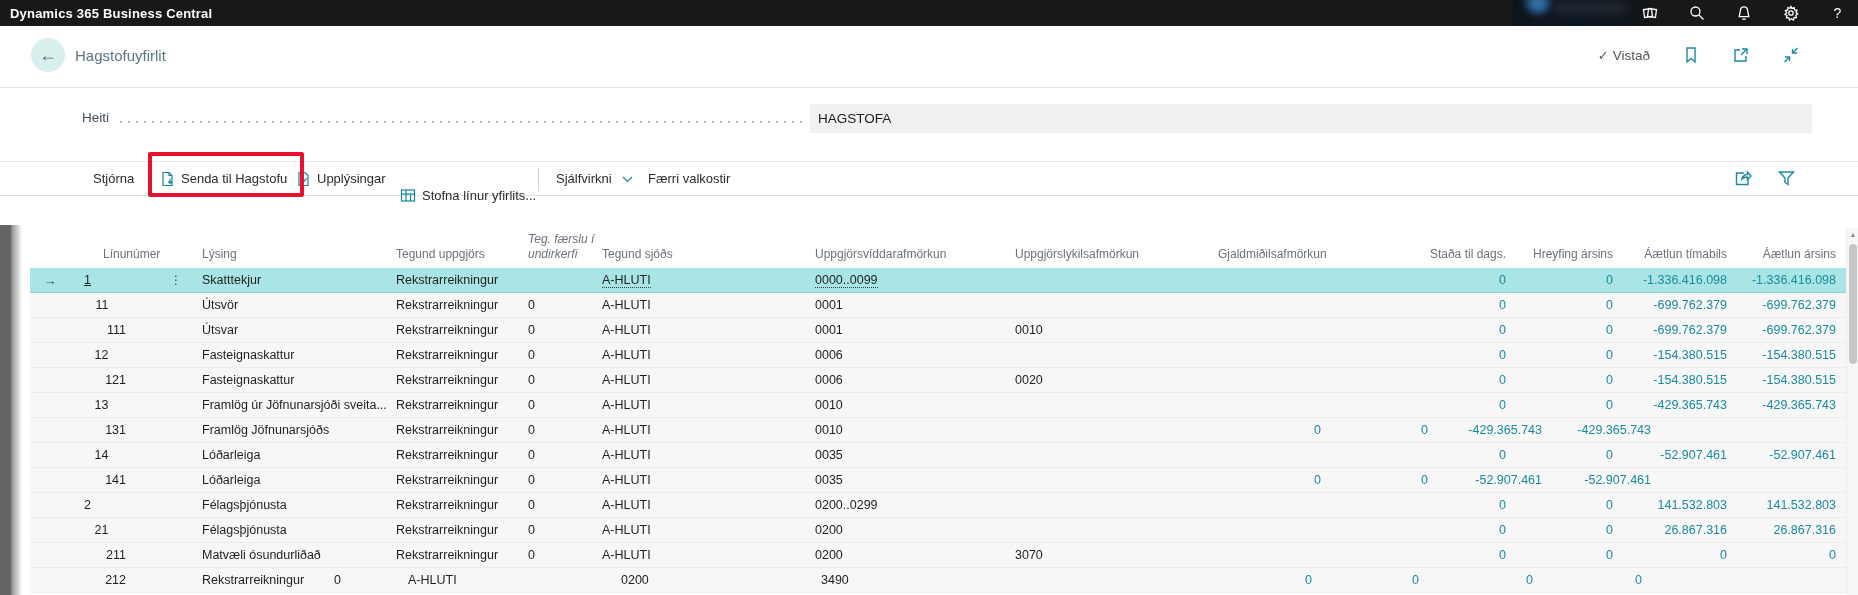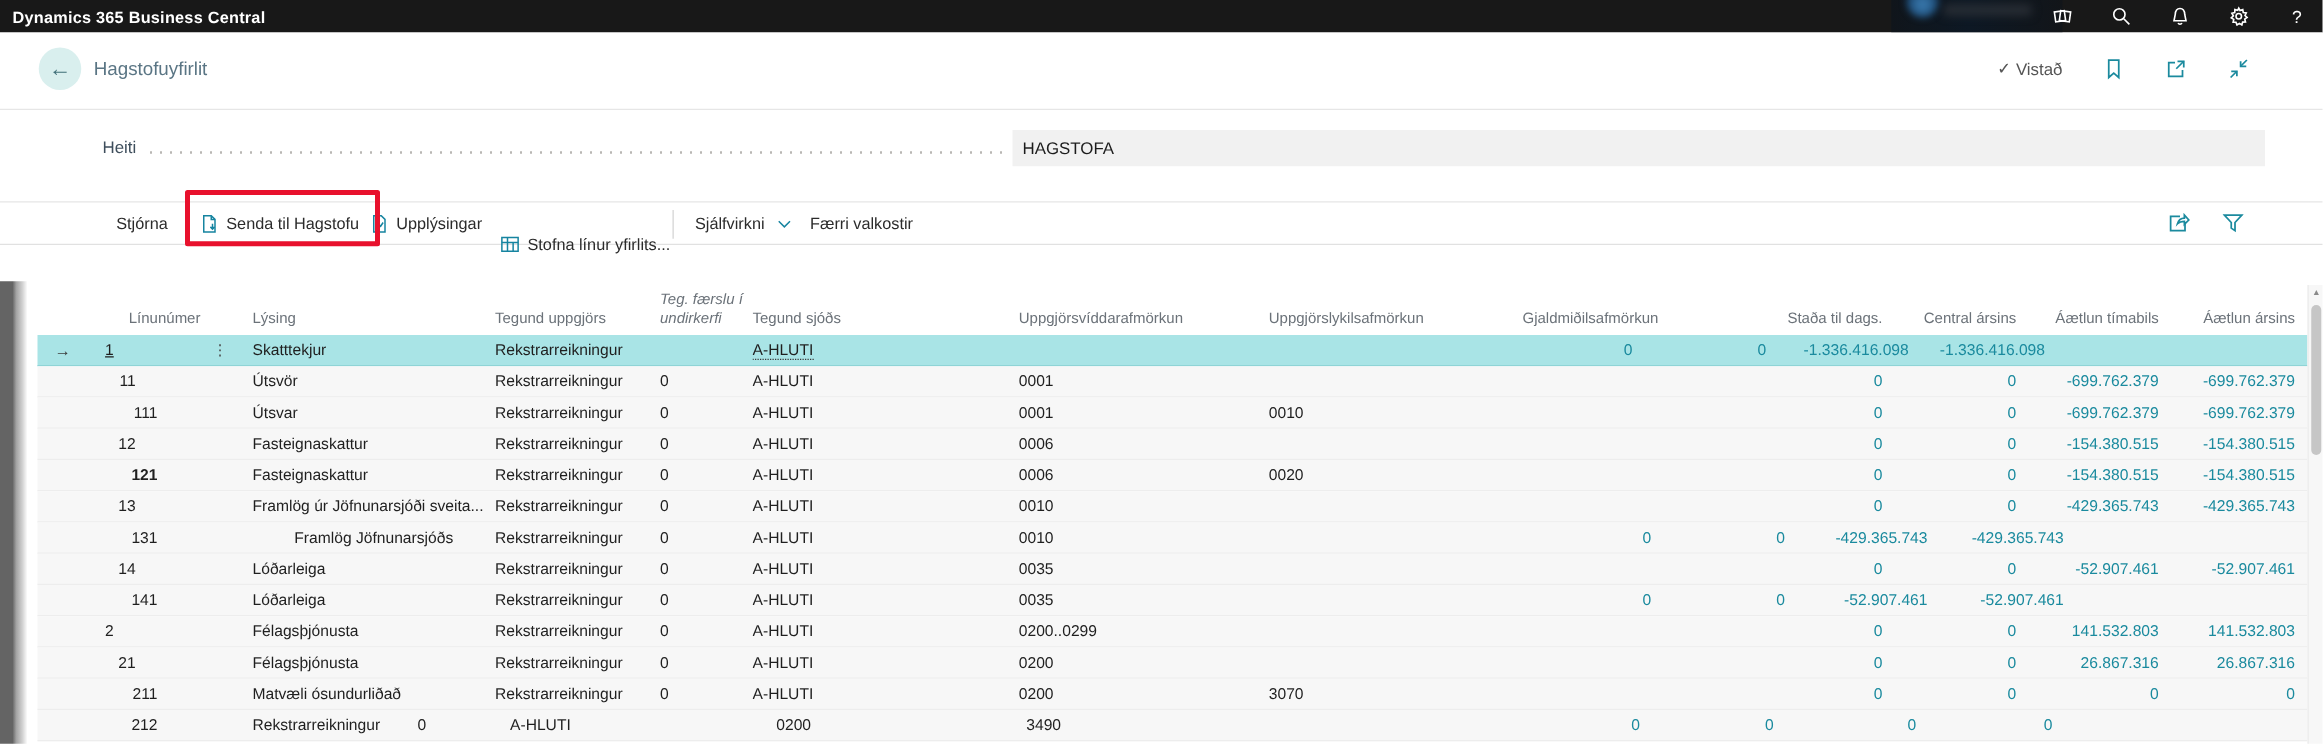--- a/index.html
+++ b/index.html
@@ -212,41 +212,44 @@
       <div class="hcell" style="width: 100px; text-align: left; padding-right: 4px; padding-left: 33px;">Línunúmer</div>
       <div class="hcell" style="width: 32px;"></div>
       <div class="hcell" style="width: 194px;">Lýsing</div>
       <div class="hcell" style="width: 126px;">Tegund uppgjörs</div>
       <div class="hcell" style="width: 80px; padding-left: 6px; font-style: italic;">Teg. færslu í undirkerfi</div>
       <div class="hcell" style="width: 213px;">Tegund sjóðs</div>
       <div class="hcell" style="width: 200px;">Uppgjörsvíddarafmörkun</div>
       <div class="hcell" style="width: 185px;">Uppgjörslykilsafmörkun</div>
       <div class="hcell" style="width: 195px; padding-left: 18px;">Gjaldmiðilsafmörkun</div>
       <div class="hcell" style="width: 115px; text-align: right; padding-right: 4px;">Staða til dags.</div>
-      <div class="hcell" style="width: 107px; text-align: right; padding-right: 4px;">Central ársins</div>
+      <div class="hcell" style="width: 107px; text-align: right; padding-right: 4px;">Hreyfing ársins</div>
       <div class="hcell" style="width: 114px; text-align: right; padding-right: 4px;">Áætlun tímabils</div>
       <div class="hcell" style="width: 115px; text-align: right; padding-right: 10px;">Áætlun ársins</div>
     </div>
   <div class="grid-rows" id="grid-rows">
       <div class="grid-row selected">
         <div class="cell gutter" style="width: 40px;">→</div>
         <div class="cell right" style="width: 100px; padding-right: 79px;">
           <span class="u-solid">1</span>
         </div>
         <div class="cell menu-dots" style="width: 32px;">⋮</div>
         <div class="cell" style="width: 194px;">
           <span>Skatttekjur</span>
         </div>
         <div class="cell" style="width: 126px;">
           <span>Rekstrarreikningur</span>
         </div>
         <div class="cell" style="width: 80px; padding-left: 6px;"></div>
         <div class="cell" style="width: 213px;">
           <span class="u-dot">A-HLUTI</span>
         </div>
+        <div class="cell" style="width: 200px;">
+          <span class="u-dot">0000..0099</span>
+        </div>
         <div class="cell" style="width: 185px;"></div>
         <div class="cell" style="width: 195px; padding-left: 18px;"></div>
         <div class="cell right" style="width: 115px; padding-right: 4px;">
           <span class="teal">0</span>
         </div>
         <div class="cell right" style="width: 107px; padding-right: 4px;">
           <span class="teal">0</span>
         </div>
         <div class="cell right" style="width: 114px; padding-right: 4px;">
           <span class="teal">-1.336.416.098</span>
@@ -360,21 +363,21 @@
         </div>
         <div class="cell right" style="width: 114px; padding-right: 4px;">
           <span class="teal">-154.380.515</span>
         </div>
         <div class="cell right" style="width: 115px; padding-right: 10px;">
           <span class="teal">-154.380.515</span>
         </div>
       </div>
       <div class="grid-row">
         <div class="cell gutter" style="width: 40px;"></div>
-        <div class="cell right" style="width: 100px; padding-right: 44px; font-weight: bold;">
+        <div class="cell right" style="width: 100px; padding-right: 44px;">
           <span>121</span>
         </div>
         <div class="cell" style="width: 32px;"></div>
         <div class="cell" style="width: 194px;">
           <span>Fasteignaskattur</span>
         </div>
         <div class="cell" style="width: 126px;">
           <span>Rekstrarreikningur</span>
         </div>
         <div class="cell" style="width: 80px; padding-left: 6px;">
@@ -438,21 +441,21 @@
         <div class="cell right" style="width: 115px; padding-right: 10px;">
           <span class="teal">-429.365.743</span>
         </div>
       </div>
       <div class="grid-row">
         <div class="cell gutter" style="width: 40px;"></div>
         <div class="cell right" style="width: 100px; padding-right: 44px;">
           <span>131</span>
         </div>
         <div class="cell" style="width: 32px;"></div>
-        <div class="cell" style="width: 194px; justify-content: center;">
+        <div class="cell" style="width: 194px;">
           <span>Framlög Jöfnunarsjóðs</span>
         </div>
         <div class="cell" style="width: 126px;">
           <span>Rekstrarreikningur</span>
         </div>
         <div class="cell" style="width: 80px; padding-left: 6px;">
           <span>0</span>
         </div>
         <div class="cell" style="width: 213px;">
           <span>A-HLUTI</span>

